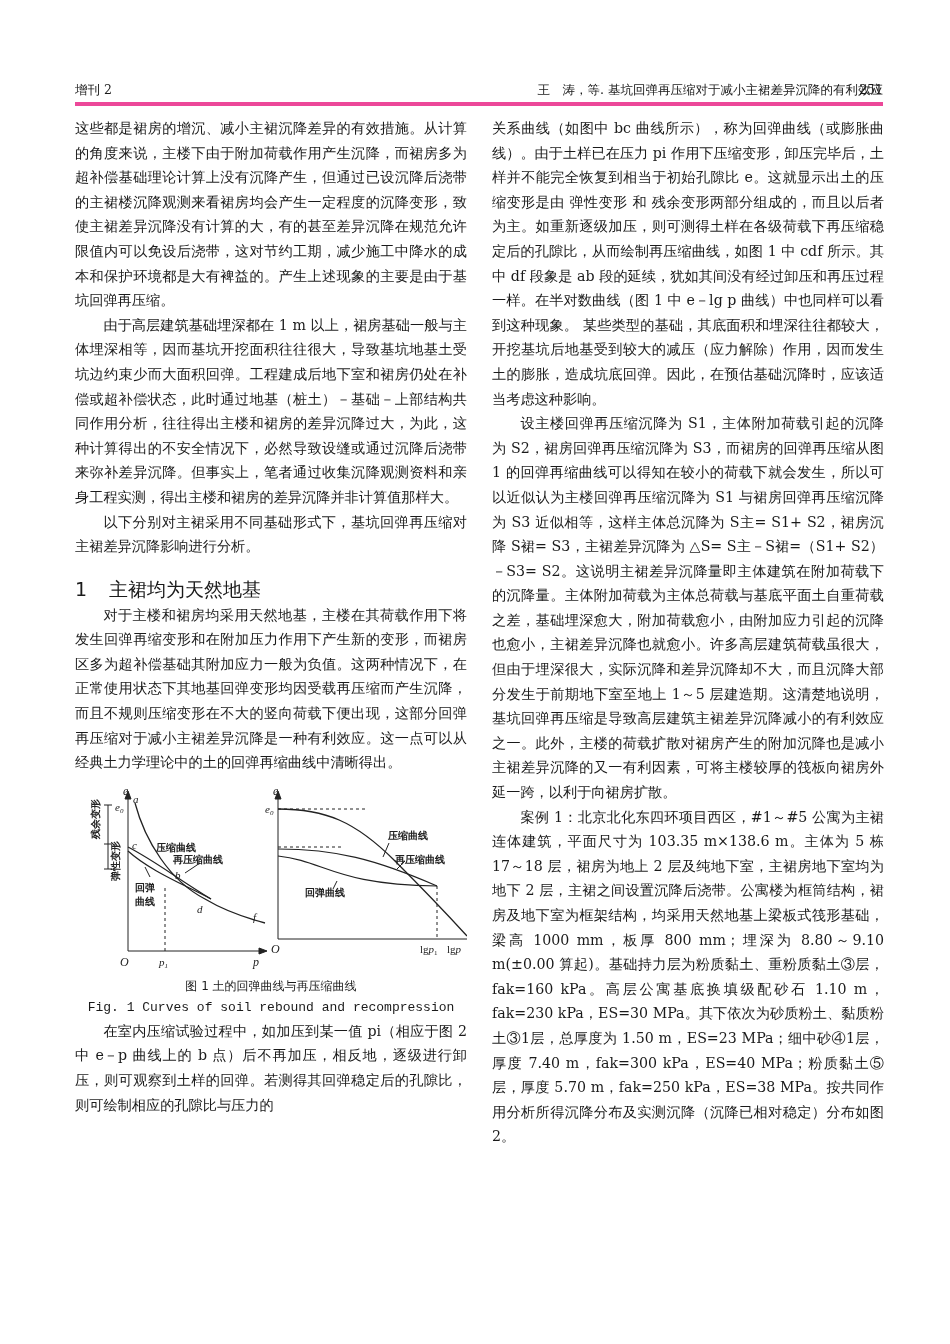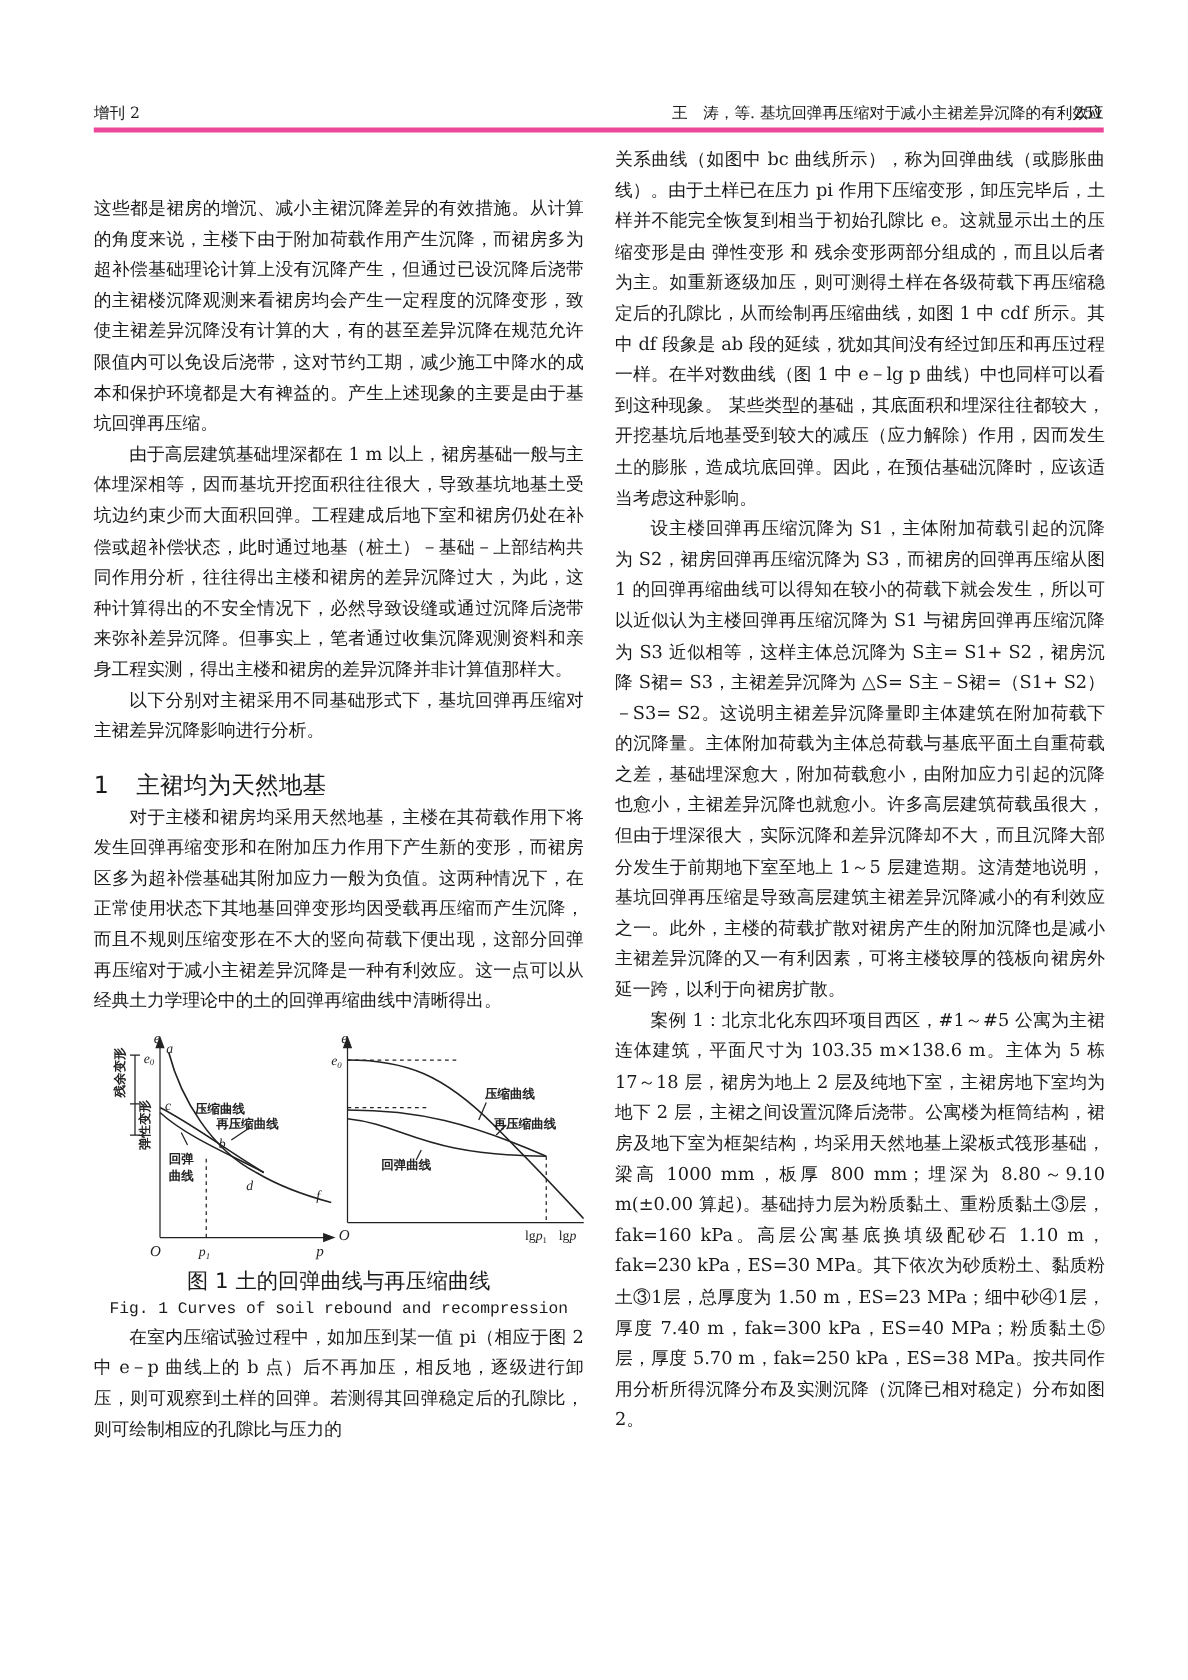--- a/index.html
+++ b/index.html
@@ -5,31 +5,31 @@
   html, body { margin:0; padding:0; background:#ffffff; }
   body { width:950px; height:1344px; position:relative; overflow:hidden;
          font-family:"DejaVu Serif","Liberation Serif",serif; color:#1a1a1a; }
   .header { position:absolute; left:75px; top:80px; width:808px; height:22px;
             border-bottom:4px solid #ec4899; font-size:12.5px; }
   .header .l { position:absolute; left:0; top:2px; }
   .header .c { position:absolute; left:0; right:0; top:2px; text-align:right; }
   .header .r { position:absolute; right:0; top:2px; }
   .col { position:absolute; top:116px; width:392px; font-size:14.2px; line-height:24.6px;
          text-align:justify; }
-  .col.left { left:75px;margin-top:39px; }
+  .col.left { left:75px; }
   .col.right { left:492px; }
   .col p { margin:0; }
   .indent { text-indent:2em; }
   .sec { font-family:"DejaVu Sans","Liberation Sans",sans-serif; font-size:19px;
          line-height:28px; margin:16px 0 0 0; font-weight:normal; }
   .sec .num { display:inline-block; width:34px; }
   .fig { position:relative; width:392px; height:190px; margin:6px 0 0 0; }
   .fig svg { position:absolute; left:0; top:0; }
   .cap { text-align:center; font-size:13px; line-height:22px; }
-  .cap.cn { font-family:"DejaVu Sans","Liberation Sans",sans-serif; font-size:17px; margin-top:4px; }
+  .cap.cn { font-family:"DejaVu Sans","Liberation Sans",sans-serif; font-size:12px; margin-top:4px; }
   .cap.en { font-family:Liberation Mono, monospace; font-size:13px; }
 </style>
 </head>
 <body>
 
 <div class="header">
   <span class="l">增刊 2</span>
   <span class="c">王　涛，等. 基坑回弹再压缩对于减小主裙差异沉降的有利效应</span>
   <span class="r">251</span>
 </div>

